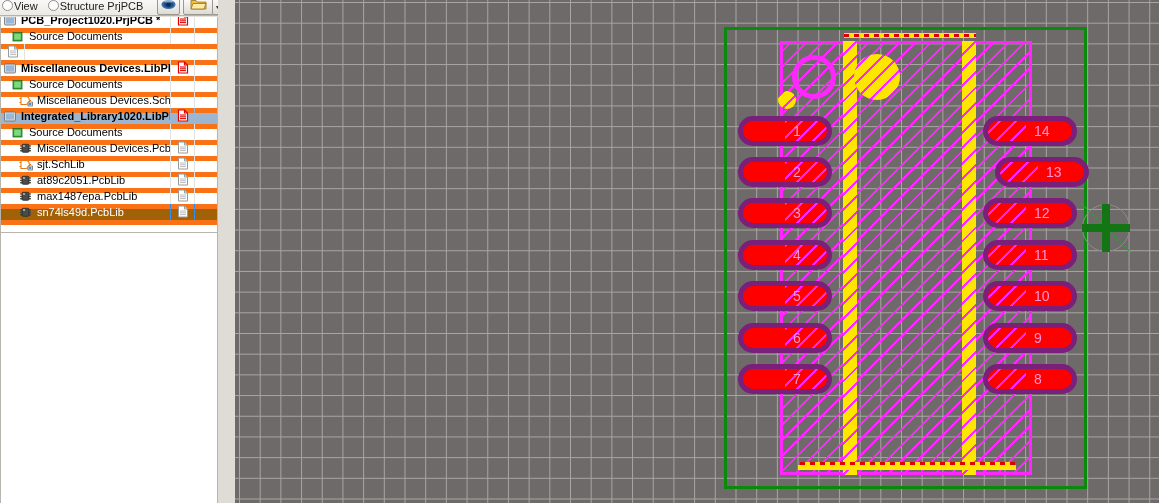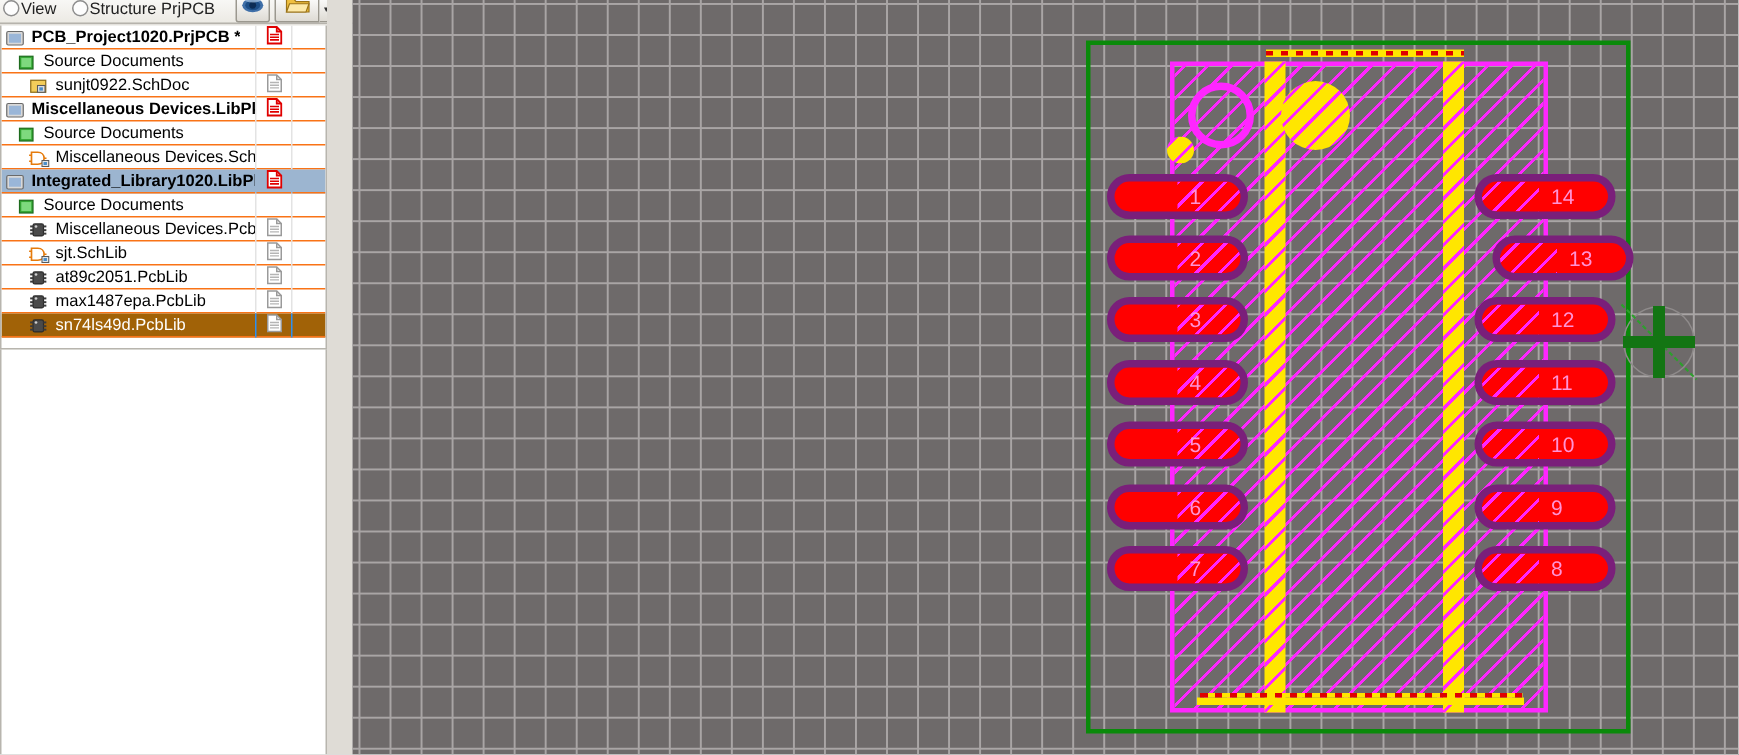--- a/index.html
+++ b/index.html
@@ -68,22 +68,22 @@
     position: absolute; left: 0; top: 17px;
     width: 218px; height: 216px;
     background: #ffffff;
     border: 1px solid #b8b5ae;
     border-top: none;
     overflow: hidden;
   }
   .row {
     position: relative;
     height: 16px;
-    display: flex; align-items: flex-start;
-    border-bottom: 1px solid #f97316;
+    display: flex; align-items: flex-end;
+    border-bottom: 5px solid #f97316;
     font-size: 11px;
     color: #000;
     white-space: nowrap;
     font-family: "Liberation Sans", sans-serif;
   }
   .row .name-cell {
     flex: 1 1 auto;
     display: flex; align-items: center;
     overflow: hidden;
     padding-left: 2px;
@@ -347,29 +347,20 @@
             <span class="icon"><svg width="15" height="13" viewBox="0 0 15 13">
                 <rect x="2" y="2.5" width="9" height="8.5" fill="#36a836" stroke="#1d6b1d" stroke-width="0.8"></rect>
                 <rect x="3.2" y="3.7" width="6.6" height="6" fill="#7ed97e"></rect>
               </svg></span>
             <span class="label">Source Documents</span>
           </div>
           <div class="doc-cell"></div>
           <div class="pad-cell"></div>
         </div>
         <div class="row">
-          <div class="name-cell">
-            <span class="indent" style="width: 16px;"></span>
-            <span class="icon"><svg width="15" height="13" viewBox="0 0 15 13">
-                <rect x="1.5" y="2.5" width="10" height="8" fill="#f3cd5a" stroke="#8a6a16" stroke-width="0.8"></rect>
-                <rect x="6" y="6" width="5" height="4.5" fill="#e0e0e0" stroke="#5a5a5a" stroke-width="0.7"></rect>
-                <rect x="7.2" y="7.2" width="2.4" height="2.2" fill="#4b8ec9"></rect>
-              </svg></span>
-            <span class="label">sunjt0922.SchDoc</span>
-          </div>
           <div class="doc-cell">
             <span><svg width="12" height="13" viewBox="0 0 12 13">
                 <path d="M1.5 1h6l3 3v8h-9z" fill="#fff" stroke="#9a9a9a" stroke-width="1"></path>
                 <path d="M7.5 1v3h3" fill="none" stroke="#9a9a9a" stroke-width="1"></path>
                 <line x1="3" y1="6" x2="9" y2="6" stroke="#b5b5b5" stroke-width="0.9"></line>
                 <line x1="3" y1="7.8" x2="9" y2="7.8" stroke="#b5b5b5" stroke-width="0.9"></line>
                 <line x1="3" y1="9.6" x2="9" y2="9.6" stroke="#b5b5b5" stroke-width="0.9"></line>
               </svg></span>
           </div>
           <div class="pad-cell"></div>

